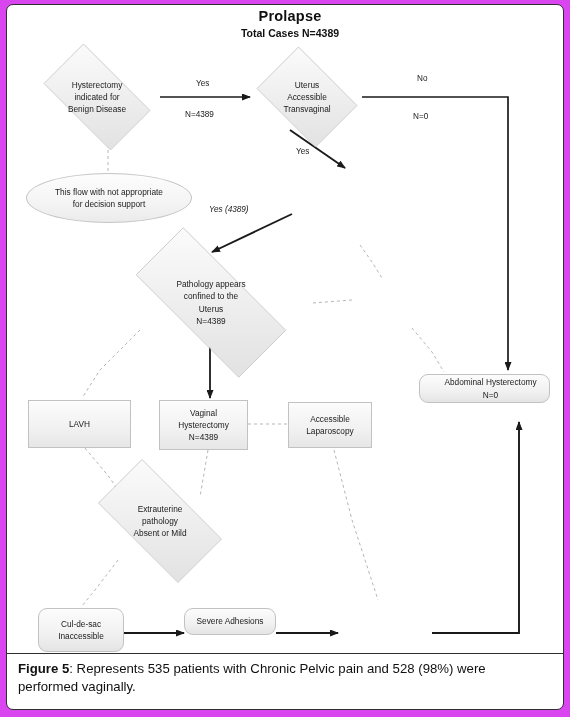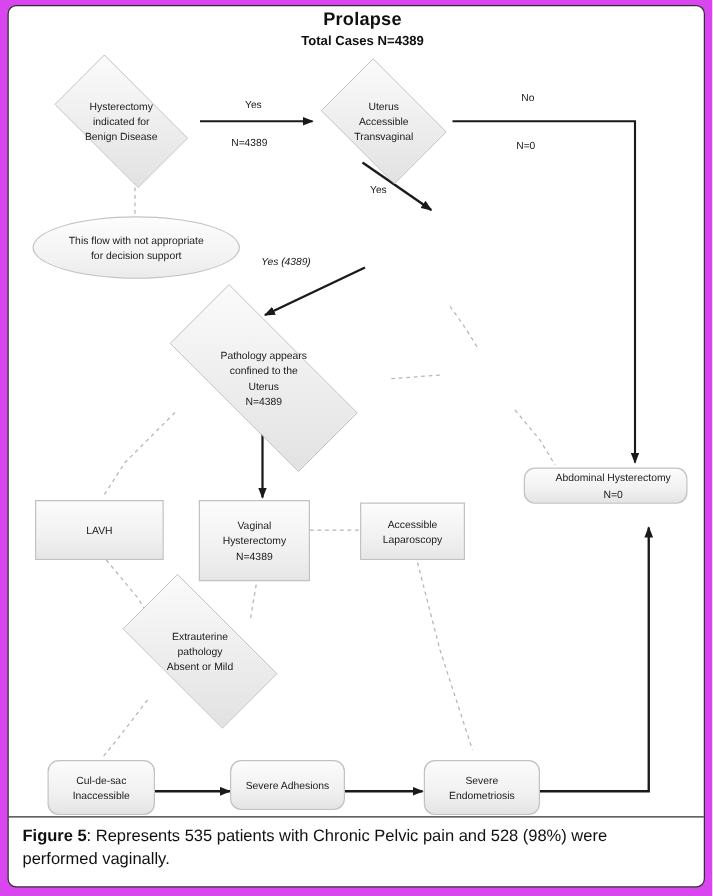--- a/index.html
+++ b/index.html
@@ -232,21 +232,21 @@
         <div>N=0</div>
       </div>
     </div>
 
     <div class="node rect" style="left:28px; top:400px; width:103px; height:48px;">
       <div class="label">
         <div>LAVH</div>
       </div>
     </div>
 
-    <div class="node rect" style="left:159px; top:400px; width:89px; height:65px;">
+    <div class="node rect" style="left:159px; top:400px; width:89px; height:50px;">
       <div class="label">
         <div>Vaginal</div>
         <div>Hysterectomy</div>
         <div>N=4389</div>
       </div>
     </div>
 
     <div class="node rect" style="left:288px; top:402px; width:84px; height:46px;">
       <div class="label">
         <div>Accessible</div>
@@ -263,32 +263,26 @@
       </div>
     </div>
 
     <div class="node rounded" style="left:38px; top:608px; width:86px; height:44px;">
       <div class="label">
         <div>Cul-de-sac</div>
         <div>Inaccessible</div>
       </div>
     </div>
 
-    <div class="node rounded" style="left:184px; top:608px; width:92px; height:40px;justify-content:flex-end;">
+    <div class="node rounded" style="left:184px; top:608px; width:92px; height:27px;justify-content:flex-end;">
       <div class="label">
         <div>Severe Adhesions</div>
       </div>
     </div>
 
-    <div class="node rounded" style="left:339px; top:608px; width:93px; height:44px;">
-      <div class="label">
-        <div>Severe</div>
-        <div>Endometriosis</div>
-      </div>
-    </div>
 
     <div class="edge-label" style="left:196px; top:79px;">Yes</div>
     <div class="edge-label" style="left:185px; top:110px;">N=4389</div>
     <div class="edge-label" style="left:417px; top:74px;">No</div>
     <div class="edge-label" style="left:413px; top:112px;">N=0</div>
     <div class="edge-label" style="left:296px; top:147px;">Yes</div>
     <div class="edge-label" style="left:209px; top:205px;font-style:italic;">Yes  (4389)</div>
   </div>
 
   <div id="caption-divider"></div>

